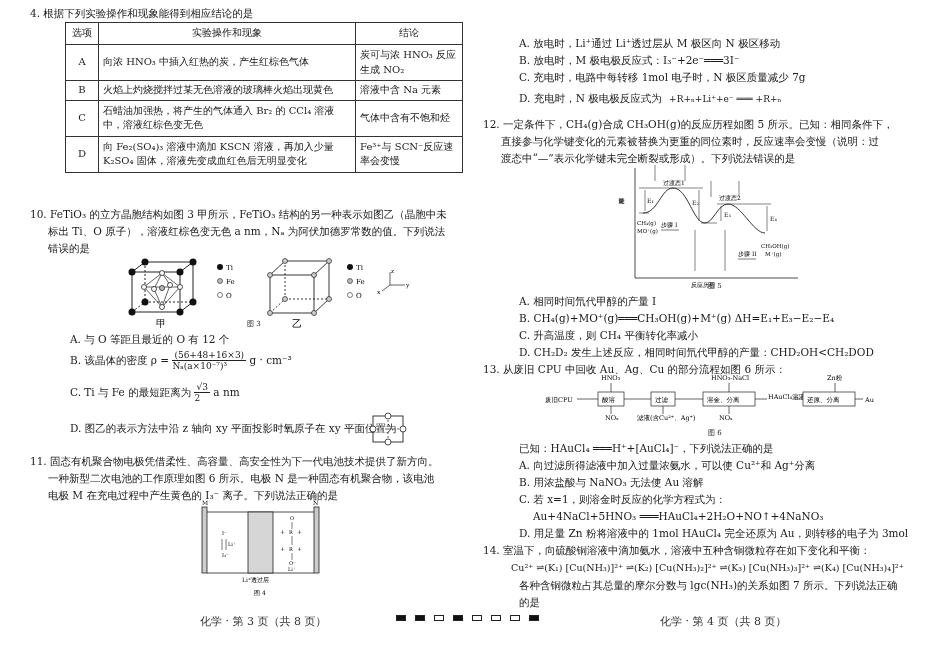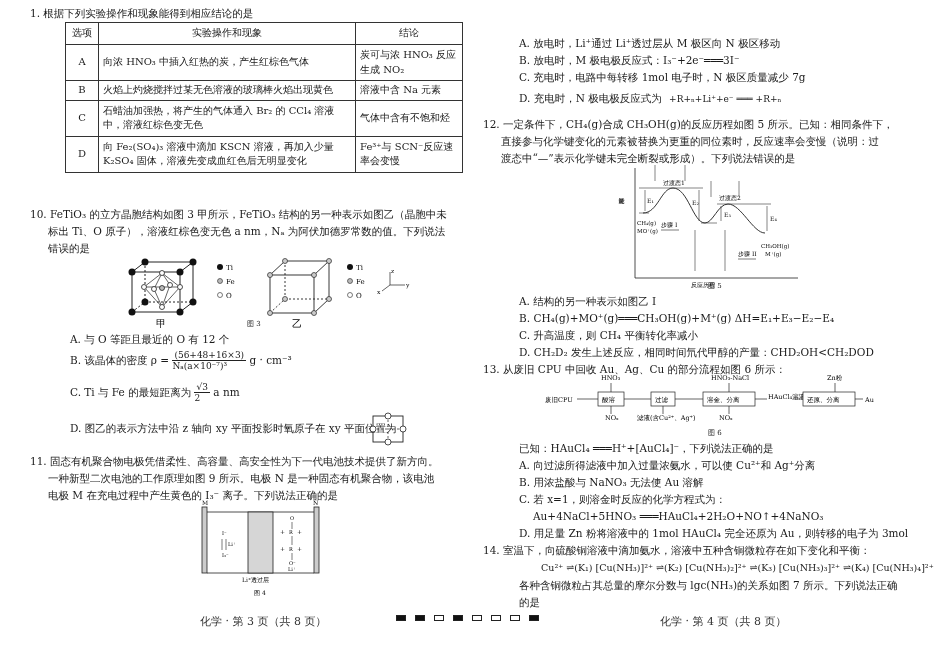--- a/index.html
+++ b/index.html
@@ -21,21 +21,21 @@
   .mk.f{background:#111;}
   .frac{display:inline-block;vertical-align:middle;text-align:left;font-size:9px;line-height:1.15;}
   .frac .n{border-bottom:1px solid #222;display:block;padding:0 2px;}
   .frac .d{display:block;}
   svg text{font-family:"DejaVu Serif","Liberation Serif",serif;}
 </style>
 </head>
 <body>
 
 <div id="left" class="col">
-  <div class="abs" style="top:6px;left:-10px;">1. 根据下列实验操作和现象能得到相应结论的是</div>
+  <div class="abs" style="top:6px;left:-10px;">4. 根据下列实验操作和现象能得到相应结论的是</div>
 
   <table class="t9">
     <tbody>
         <tr>
       <th>选项</th>
       <th>实验操作和现象</th>
       <th>结论</th>
     </tr>
     <tr style="height:36px">
       <td class="opt">A</td>
@@ -171,21 +171,21 @@
     <line x1="20" y1="4" x2="20" y2="30" stroke="#222" stroke-dasharray="2,2" stroke-width="0.7"></line>
     <g fill="#fff" stroke="#222" stroke-width="0.8">
         <circle cx="20" cy="4" r="3"></circle>
         <circle cx="20" cy="30" r="3"></circle>
         <circle cx="5" cy="17" r="3"></circle>
         <circle cx="35" cy="17" r="3"></circle>
       </g>
   </svg>
 
   <div class="abs" style="top:454px;left:-10px;">11. 固态有机聚合物电极凭借柔性、高容量、高安全性为下一代电池技术提供了新方向。</div>
-  <div class="abs" style="top:471px;left:8px;">一种新型二次电池的工作原理如图 9 所示。电极 N 是一种固态有机聚合物，该电池</div>
+  <div class="abs" style="top:471px;left:8px;">一种新型二次电池的工作原理如图 6 所示。电极 N 是一种固态有机聚合物，该电池</div>
   <div class="abs" style="top:488px;left:8px;">电极 M 在充电过程中产生黄色的 I₃⁻ 离子。下列说法正确的是</div>
 
   <svg class="abs" style="top:498px;left:160px;" width="125" height="100">
     <text x="2" y="7" font-size="6">M</text>
     <text x="113" y="7" font-size="6">N</text>
     <rect x="2" y="9" width="5" height="66" fill="#ccc" stroke="#222" stroke-width="0.8"></rect>
     <rect x="114" y="9" width="5" height="66" fill="#ccc" stroke="#222" stroke-width="0.8"></rect>
     <line x1="7" y1="14" x2="114" y2="14" stroke="#222" stroke-width="0.8"></line>
     <line x1="7" y1="75" x2="114" y2="75" stroke="#222" stroke-width="0.8"></line>
     <rect x="48" y="14" width="25" height="61" fill="#d6d6d6" stroke="#222" stroke-width="0.8"></rect>
@@ -271,21 +271,21 @@
         <line x1="42" y1="2" x2="42" y2="18"></line>
         <line x1="72" y1="2" x2="72" y2="18"></line>
         <line x1="98" y1="18" x2="98" y2="34"></line>
         <line x1="126" y1="18" x2="126" y2="34"></line>
         <line x1="82" y1="67" x2="82" y2="108"></line>
         <line x1="112" y1="67" x2="112" y2="108"></line>
       </g>
   </svg>
   <div class="fig-cap" style="top:281px;left:215px;">图 5</div>
 
-  <div class="abs" style="top:294px;left:26px;">A. 结构的另一种表示如图乙 I</div>
+  <div class="abs" style="top:294px;left:26px;">A. 相同时间氘代甲醇的产量 I</div>
   <div class="abs" style="top:311px;left:26px;">B. CH₄(g)+MO⁺(g)═══CH₃OH(g)+M⁺(g)    ΔH=E₁+E₃−E₂−E₄</div>
   <div class="abs" style="top:328px;left:26px;">C. 升高温度，则 CH₄ 平衡转化率减小</div>
   <div class="abs" style="top:345px;left:26px;">D. CH₂D₂ 发生上述反应，相同时间氘代甲醇的产量：CHD₂OH&lt;CH₂DOD</div>
 
   <div class="abs" style="top:362px;left:-10px;">13. 从废旧 CPU 中回收 Au、Ag、Cu 的部分流程如图 6 所示：</div>
   <svg class="abs" style="top:372px;left:50px;" width="340" height="55">
     <g font-size="6.5">
       <text x="2" y="30">废旧CPU</text>
       <text x="58" y="8">HNO₃</text>
       <text x="168" y="8">HNO₃-NaCl</text>
@@ -326,18 +326,18 @@
   <div class="fig-cap" style="top:428px;left:215px;">图 6</div>
 
   <div class="abs" style="top:441px;left:26px;">已知：HAuCl₄ ═══H⁺+[AuCl₄]⁻，下列说法正确的是</div>
   <div class="abs" style="top:458px;left:26px;">A. 向过滤所得滤液中加入过量浓氨水，可以使 Cu²⁺和 Ag⁺分离</div>
   <div class="abs" style="top:475px;left:26px;">B. 用浓盐酸与 NaNO₃ 无法使 Au 溶解</div>
   <div class="abs" style="top:492px;left:26px;">C. 若 x=1，则溶金时反应的化学方程式为：</div>
   <div class="abs" style="top:509px;left:40px;">Au+4NaCl+5HNO₃ ═══HAuCl₄+2H₂O+NO↑+4NaNO₃</div>
   <div class="abs" style="top:526px;left:26px;">D. 用足量 Zn 粉将溶液中的 1mol HAuCl₄ 完全还原为 Au，则转移的电子为 3mol</div>
 
   <div class="abs" style="top:543px;left:-10px;">14. 室温下，向硫酸铜溶液中滴加氨水，溶液中五种含铜微粒存在如下变化和平衡：</div>
-  <div class="abs" style="top:561px;left:48px;font-size:9.5px;">Cu²⁺ ⇌(K₁) [Cu(NH₃)]²⁺ ⇌(K₂) [Cu(NH₃)₂]²⁺ ⇌(K₃) [Cu(NH₃)₃]²⁺ ⇌(K₄) [Cu(NH₃)₄]²⁺</div>
+  <div class="abs" style="top:561px;left:18px;font-size:9.5px;">Cu²⁺ ⇌(K₁) [Cu(NH₃)]²⁺ ⇌(K₂) [Cu(NH₃)₂]²⁺ ⇌(K₃) [Cu(NH₃)₃]²⁺ ⇌(K₄) [Cu(NH₃)₄]²⁺</div>
   <div class="abs" style="top:578px;left:26px;">各种含铜微粒占其总量的摩尔分数与 lgc(NH₃)的关系如图 7 所示。下列说法正确</div>
   <div class="abs" style="top:595px;left:26px;">的是</div>
 
   <div class="footer" style="left:167px;">化学 · 第 4 页（共 8 页）</div>
 </div>
 
 </body></html>

